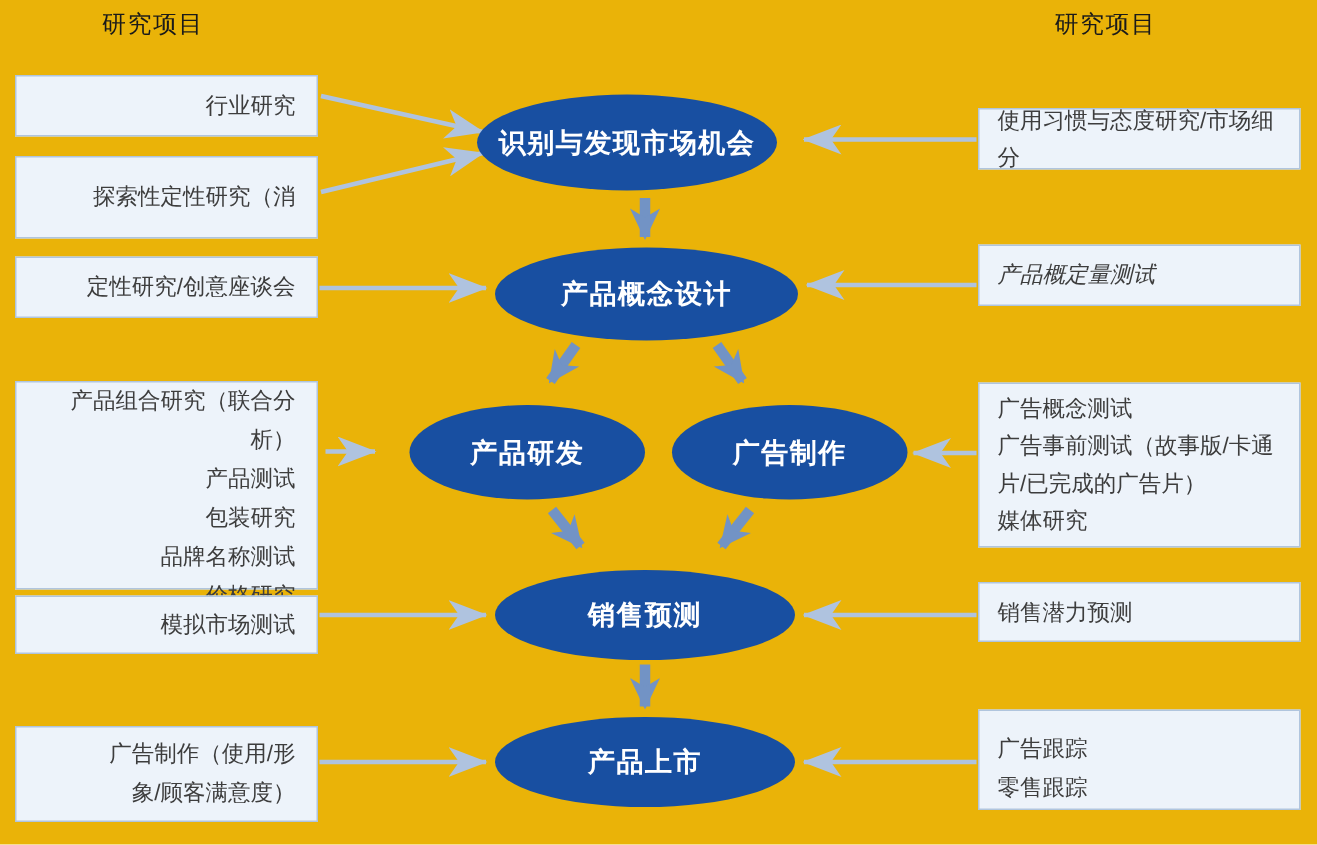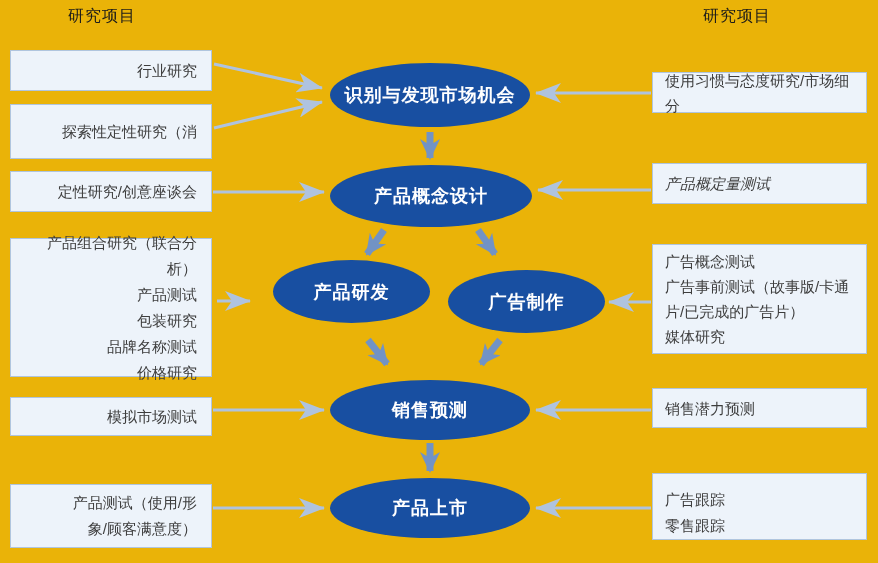--- a/index.html
+++ b/index.html
@@ -74,55 +74,55 @@
 
   <div class="box left-col" style="top:50px;height:41px;">
     <div class="line">行业研究</div>
   </div>
   <div class="box left-col" style="top:104px;height:55px;">
     <div class="line">探索性定性研究（消</div>
   </div>
   <div class="box left-col" style="top:171px;height:41px;">
     <div class="line">定性研究/创意座谈会</div>
   </div>
-  <div class="box left-col tall" style="top:238px;height:139px;">
+  <div class="box left-col tall" style="top:254px;height:139px;justify-content:space-between;">
     <div class="line">产品组合研究（联合分析）</div>
     <div class="line">产品测试</div>
     <div class="line">包装研究</div>
     <div class="line">品牌名称测试</div>
     <div class="line">价格研究</div>
   </div>
   <div class="box left-col" style="top:397px;height:39px;">
     <div class="line">模拟市场测试</div>
   </div>
   <div class="box left-col tall" style="top:484px;height:64px;">
-    <div class="line">产品测试（使用/形</div>
+    <div class="line">广告制作（使用/形</div>
     <div class="line">象/顾客满意度）</div>
   </div>
 
   <div class="box right-col" style="top:72px;height:41px;">
     <div class="line">使用习惯与态度研究/市场细分</div>
   </div>
   <div class="box right-col" style="top:163px;height:41px;font-style:italic;">
     <div class="line">产品概定量测试</div>
   </div>
-  <div class="box right-col" style="top:244px;height:110px;">
+  <div class="box right-col" style="top:255px;height:110px;">
     <div class="line">广告概念测试</div>
     <div class="line">广告事前测试（故事版/卡通</div>
     <div class="line">片/已完成的广告片）</div>
     <div class="line">媒体研究</div>
   </div>
   <div class="box right-col" style="top:388px;height:40px;">
     <div class="line">销售潜力预测</div>
   </div>
   <div class="box right-col tall" style="top:473px;height:67px;justify-content:flex-end;">
     <div class="line">广告跟踪</div>
     <div class="line">零售跟踪</div>
   </div>
 
-  <div class="ellipse" style="left:330px;top:63px;width:200px;height:64px;">识别与发现市场机会</div>
+  <div class="ellipse" style="left:318px;top:63px;width:200px;height:64px;">识别与发现市场机会</div>
   <div class="ellipse" style="left:330px;top:165px;width:202px;height:62px;">产品概念设计</div>
-  <div class="ellipse" style="left:273px;top:260px;width:157px;height:63px;">产品研发</div>
+  <div class="ellipse" style="left:273px;top:270px;width:157px;height:63px;">产品研发</div>
   <div class="ellipse" style="left:448px;top:270px;width:157px;height:63px;">广告制作</div>
   <div class="ellipse" style="left:330px;top:380px;width:200px;height:60px;">销售预测</div>
   <div class="ellipse" style="left:330px;top:478px;width:200px;height:60px;">产品上市</div>
 
 </div>
 
 </body></html>

